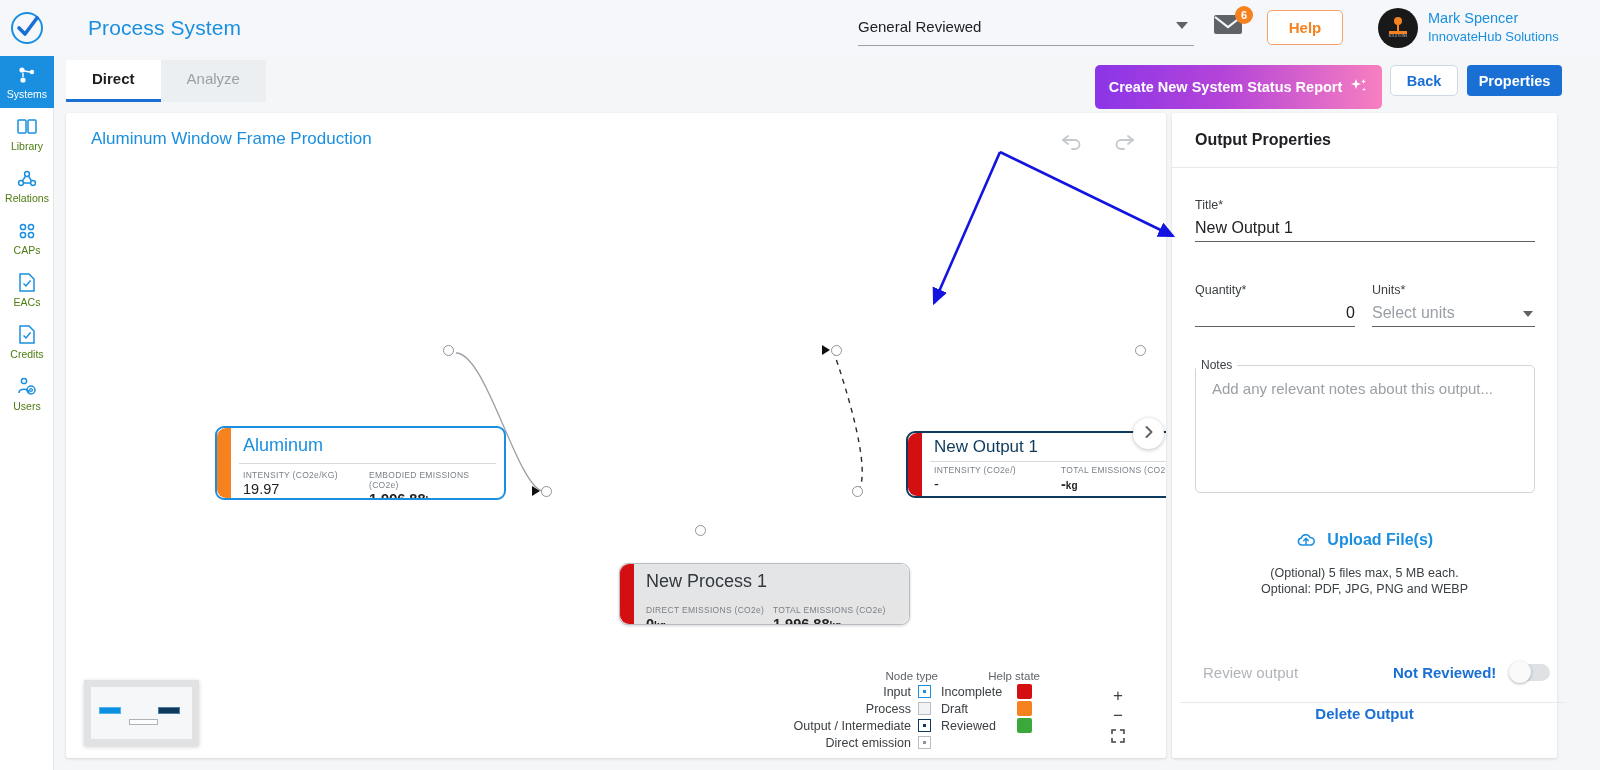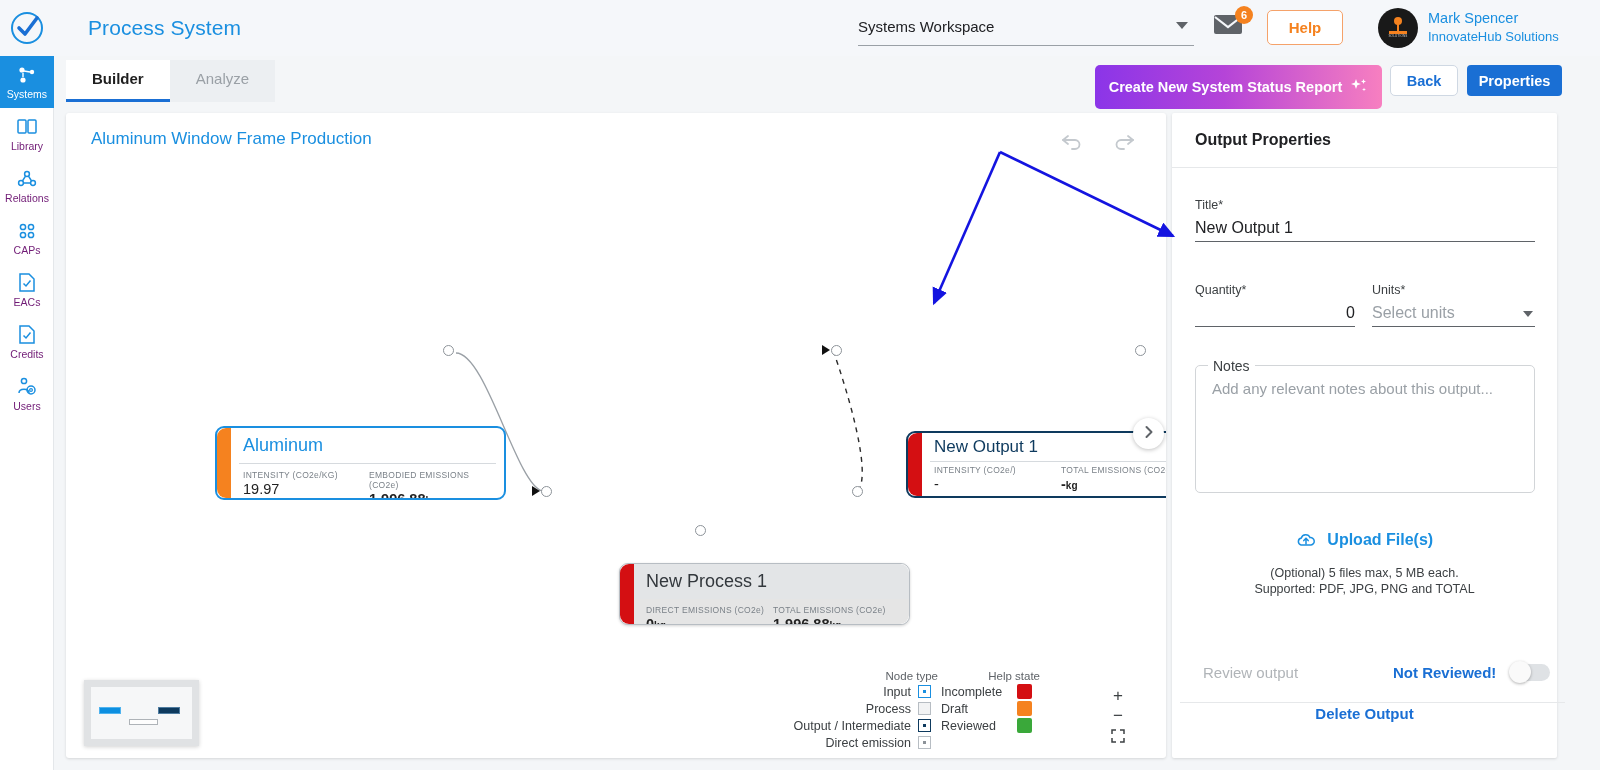--- a/index.html
+++ b/index.html
@@ -52,21 +52,21 @@
   .user-name { font-size: 14.5px; }
   .user-org { font-size: 13px; margin-top: 3px; }
 
   
   .sidebar {
     position: absolute; left: 0; top: 56px; width: 54px; height: 714px;
     background: #ffffff; border-right: 1px solid #e4e7ea;
   }
   .side-item {
     width: 54px; height: 52px; display:flex; flex-direction: column;
-    align-items:center; justify-content:center; color:#701a75; cursor:pointer;
+    align-items:center; justify-content:center; color:#4d7c0f; cursor:pointer;
   }
   .side-item.active { background: #1a8fe0; color:#fff; }
   .side-label { font-size: 10.5px; margin-top: 3px; }
   .side-icon { height: 20px; display:flex;align-items:center;justify-content:center; }
 
   
   .tabs { position:absolute; left: 66px; top: 60px; display:flex; }
   .tab {
     padding: 10px 26px 12px 26px; font-size: 15px; color:#9aa0a6; cursor:pointer; background:transparent;
   }
@@ -170,22 +170,22 @@
 
   .fld-qty { position:absolute; left:23px; top:170px; width:160px; }
   .fld-qty .fld-underline { text-align:right; }
   .fld-units { position:absolute; left:200px; top:170px; width:163px; }
   .fld-units .fld-underline { position:relative; color:#9aa0a6; }
   .units-caret { position:absolute; right:2px; top:7px; width:0;height:0;
     border-left:5px solid transparent;border-right:5px solid transparent;border-top:6px solid #5f6368; }
 
   .notes-box { position:absolute; left:23px; top:252px; width:340px; height:128px;
     border:1px solid #d2d5d8; border-radius:5px; }
-  .notes-legend { position:absolute; left:12px; top:-8px; background:#fff; padding:0 5px;
-    font-size:14px; color:#3c4043; }
+  .notes-legend { position:absolute; left:0; top:-8px; background:#fff; padding:0 5px;
+    font-size:12px; color:#3c4043; }
   .notes-ph { padding:14px 16px; font-size:15px; color:#9aa0a6; }
 
   .upload { position:absolute; left:0; top:418px; width:385px; text-align:center;
     color:#1a8fe0; font-size:16px; font-weight:bold; cursor:pointer; }
   .upload-note { position:absolute; left:0; top:452px; width:385px; text-align:center;
     color:#3c4043; font-size:12.5px; line-height:16px; }
 
   .review-row { position:absolute; left:8px; top:530px; width:385px; height:60px;
     border-bottom:1px solid #e6e8ea; display:flex;align-items:center; }
   .review-label { position:absolute; left:23px; font-size:15px; color:#b0b4b8; }
@@ -207,21 +207,21 @@
     <div class="logo-box">
       <svg width="38" height="38" viewBox="0 0 38 38">
         <circle cx="19" cy="19" r="15" fill="none" stroke="#1a8fe0" stroke-width="2"></circle>
         <path d="M11 19 L17 25 L29 9" fill="none" stroke="#1a6fd4" stroke-width="3.6" stroke-linecap="round" stroke-linejoin="round"></path>
       </svg>
     </div>
     <div class="app-title">Process System</div>
   </div>
 
   <div class="workspace-select">
-    <span class="ws-label">Systems Workspace</span>
+    <span class="ws-label">General Reviewed</span>
     <span class="ws-caret"></span>
   </div>
 
   <div class="mail-wrap">
     <svg width="30" height="24" viewBox="0 0 30 24">
       <rect x="1" y="3" width="28" height="19" rx="2" fill="#5f6368"></rect>
       <path d="M2 5 L15 15 L28 5" fill="none" stroke="#f5f7fa" stroke-width="2.2"></path>
     </svg>
     <span class="mail-badge">6</span>
   </div>
@@ -309,21 +309,21 @@
             <path d="M2 16 C2 11 12 11 12 16" fill="none" stroke="#1a8fe0" stroke-width="1.5"></path>
             <circle cx="14" cy="13" r="4" fill="none" stroke="#1a8fe0" stroke-width="1.5"></circle>
             <circle cx="14" cy="13" r="1.4" fill="none" stroke="#1a8fe0" stroke-width="1.2"></circle>
           </svg>
       </span>
       <span class="side-label">Users</span>
     </div>
   </div>
 
   <div class="tabs">
-    <div class="tab active">Builder</div>
+    <div class="tab active">Direct</div>
     <div class="tab inactive">Analyze</div>
   </div>
   <div class="btn-report">
     <span>Create New System Status Report</span>
     <span>
       <svg width="18" height="16" viewBox="0 0 18 16">
           <path d="M6 1 L7.3 4.7 L11 6 L7.3 7.3 L6 11 L4.7 7.3 L1 6 L4.7 4.7 Z" fill="#fff"></path>
           <path d="M13.5 1 L14.2 2.8 L16 3.5 L14.2 4.2 L13.5 6 L12.8 4.2 L11 3.5 L12.8 2.8 Z" fill="#fff"></path>
           <path d="M14 9.5 L14.5 10.9 L16 11.4 L14.5 11.9 L14 13.3 L13.5 11.9 L12 11.4 L13.5 10.9 Z" fill="#fff"></path>
         </svg>
@@ -519,21 +519,21 @@
       <span style="vertical-align:-4px;margin-right:6px;">
         <svg width="21" height="17" viewBox="0 0 21 17">
             <path d="M5 13 A3.6 3.6 0 0 1 5.3 6 A4.6 4.6 0 0 1 14 5.6 A3.6 3.6 0 0 1 15 13 Z" fill="none" stroke="#1a8fe0" stroke-width="1.5"></path>
             <path d="M10 12 V6.5 M7.8 8.6 L10 6.3 L12.2 8.6" fill="none" stroke="#1a8fe0" stroke-width="1.5" stroke-linecap="round"></path>
           </svg>
       </span>
       <span>Upload File(s)</span>
     </div>
     <div class="upload-note">
       <div>(Optional) 5 files max, 5 MB each.</div>
-      <div>Supported: PDF, JPG, PNG and TOTAL</div>
+      <div>Optional: PDF, JPG, PNG and WEBP</div>
     </div>
 
     <div class="review-row">
       <span class="review-label">Review output</span>
       <span class="review-state">Not Reviewed!</span>
       <span class="toggle">
         <span class="toggle-knob"></span>
       </span>
     </div>
     <div class="delete-row">Delete Output</div>

